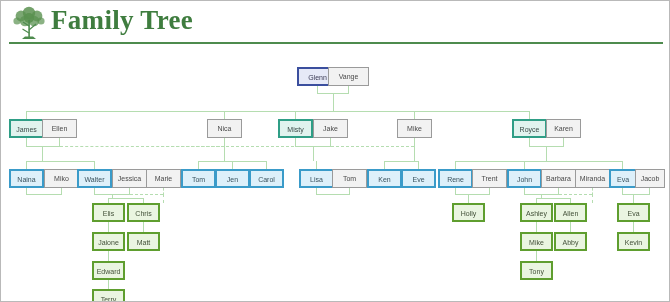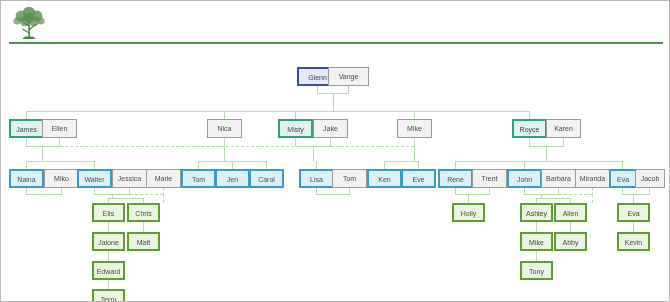--- a/index.html
+++ b/index.html
@@ -126,20 +126,21 @@
         <circle cx="16" cy="18" r="5.2" opacity="0.75"></circle>
         <circle cx="25" cy="18" r="5.2" opacity="0.75"></circle>
         <circle cx="8" cy="18" r="3.6" opacity="0.7"></circle>
         <circle cx="32" cy="18" r="3.6" opacity="0.7"></circle>
         <circle cx="20" cy="15" r="5.0" opacity="0.9"></circle>
       </g>
       <path d="M19.3 17 L19.3 35 L20.9 35 L20.9 17 Z" fill="#4e8b4e"></path>
       <path d="M20 23 L14 19 M20 27 L27 21 M20 30 L13.5 26" stroke="#4e8b4e" stroke-width="1.2" fill="none"></path>
       <path d="M13 36 L27 36 L24 33.4 L16 33.4 Z" fill="#4e8b4e"></path>
     </svg>
+    <div id="title">Family Tree</div>
     <div id="header-rule"></div>
   </div>
 
   <div id="canvas">
 
     <div class="ln v" style="left:316px; top:41px; height:7px;"></div>
     <div class="ln v" style="left:347px; top:41px; height:7px;"></div>
     <div class="ln h" style="left:316px; top:48px; width:32px;"></div>
     <div class="ln v" style="left:332px; top:48px; height:18px;"></div>
 

